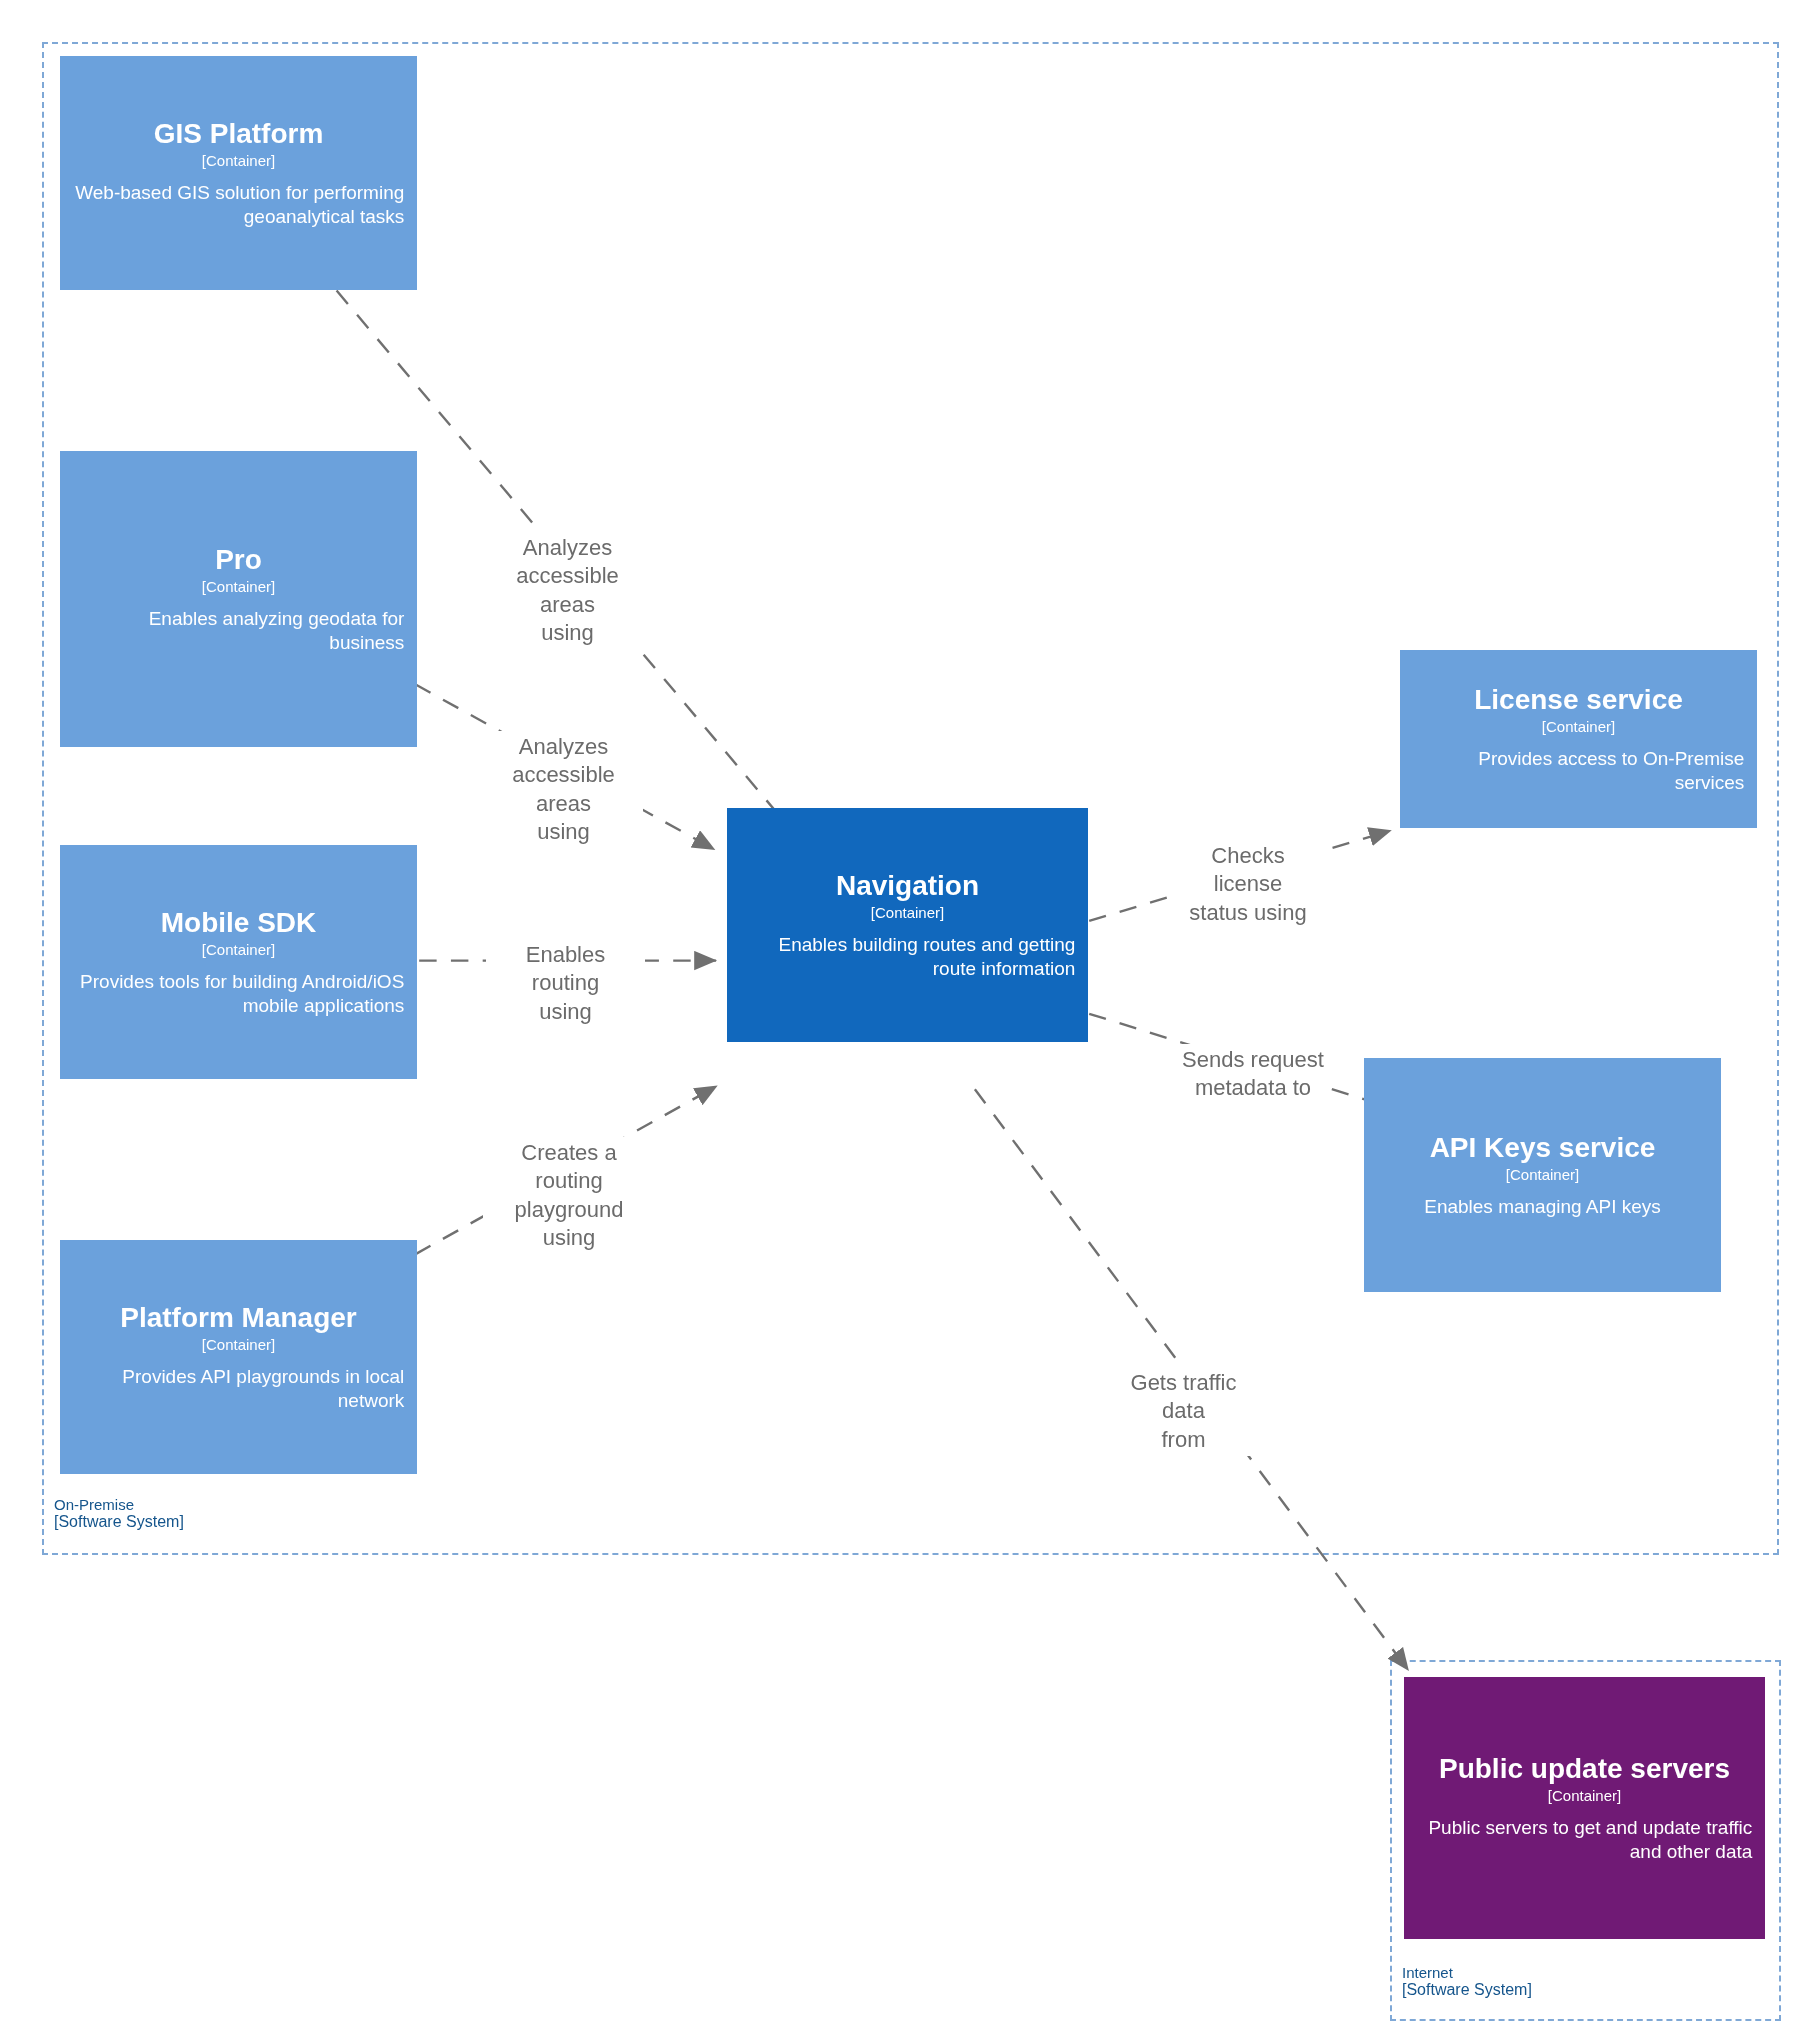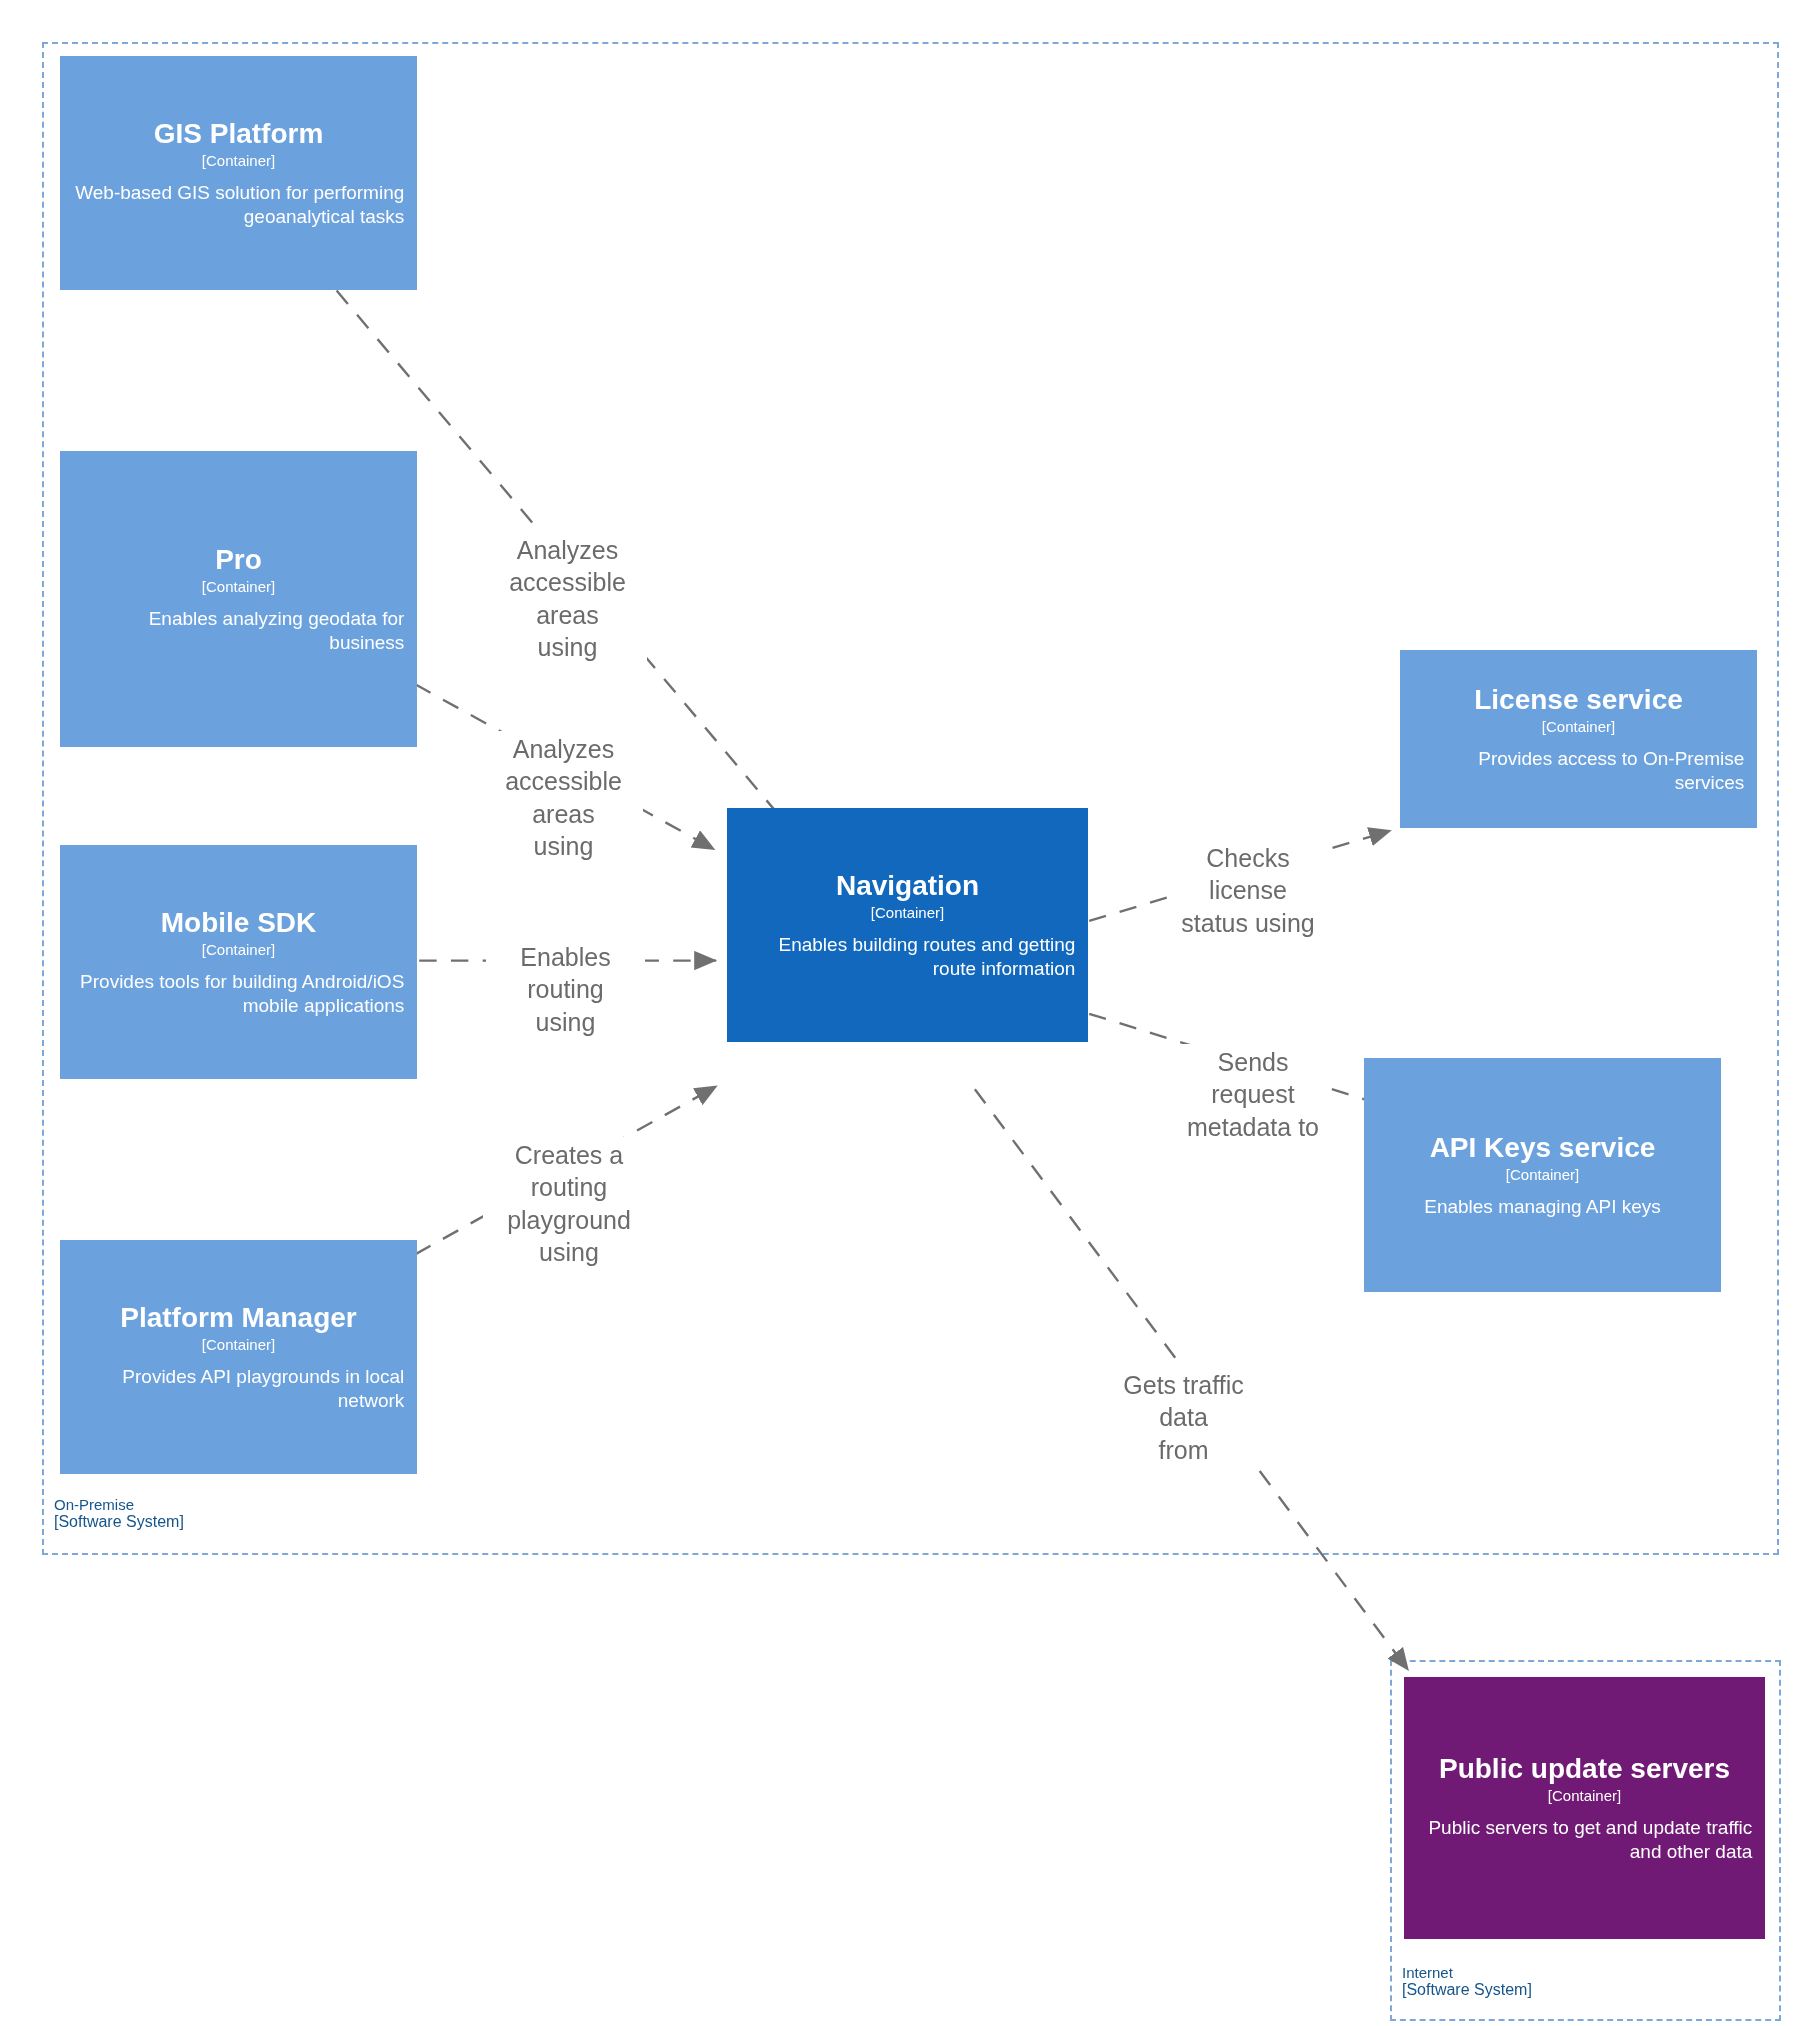--- a/index.html
+++ b/index.html
@@ -11,21 +11,21 @@
   .boundary-label{position:absolute;text-align:left;line-height:1.15;}
   .boundary-name{color:#15558C;font-size:15px;font-weight:400;white-space:nowrap;}
   .boundary-type{color:#15558C;font-size:16px;font-weight:400;white-space:nowrap;}
 
   .node{position:absolute;box-sizing:border-box;display:flex;flex-direction:column;
         align-items:center;justify-content:center;padding:8px 12.7px;}
   .node .n-title{color:#ffffff;font-size:28px;font-weight:bold;line-height:1.18;text-align:left;}
   .node .n-type{color:#ffffff;font-size:15px;font-weight:400;line-height:1.2;text-align:center;margin-top:2.4px;}
   .node .n-desc{color:#ffffff;font-size:19px;font-weight:400;line-height:1.25;text-align:right;margin-top:11px;}
 
-  .edge-label{position:absolute;color:#6B6B6B;font-size:25px;line-height:1.3;text-align:center;
+  .edge-label{position:absolute;color:#6B6B6B;font-size:22px;line-height:1.3;text-align:center;
               white-space:pre-line;background:#ffffff;padding:1.6px 4.8px;box-sizing:border-box;}
 </style>
 </head>
 <body>
 
 <div id="canvas">
 
   <div class="boundary" style="left:42px;top:42px;width:1737px;height:1513px;"></div>
   <div class="boundary-label" style="left:54px;top:1496px;">
     <div class="boundary-name">On-Premise</div>

